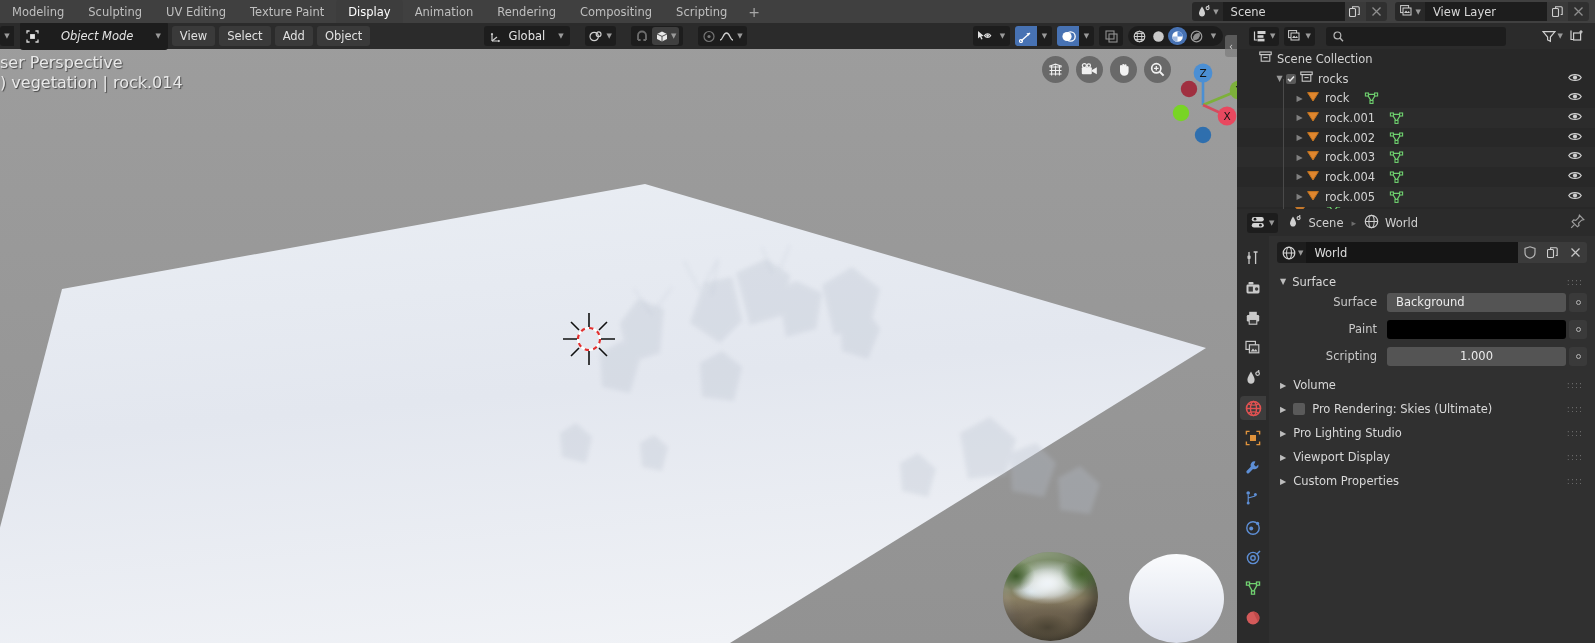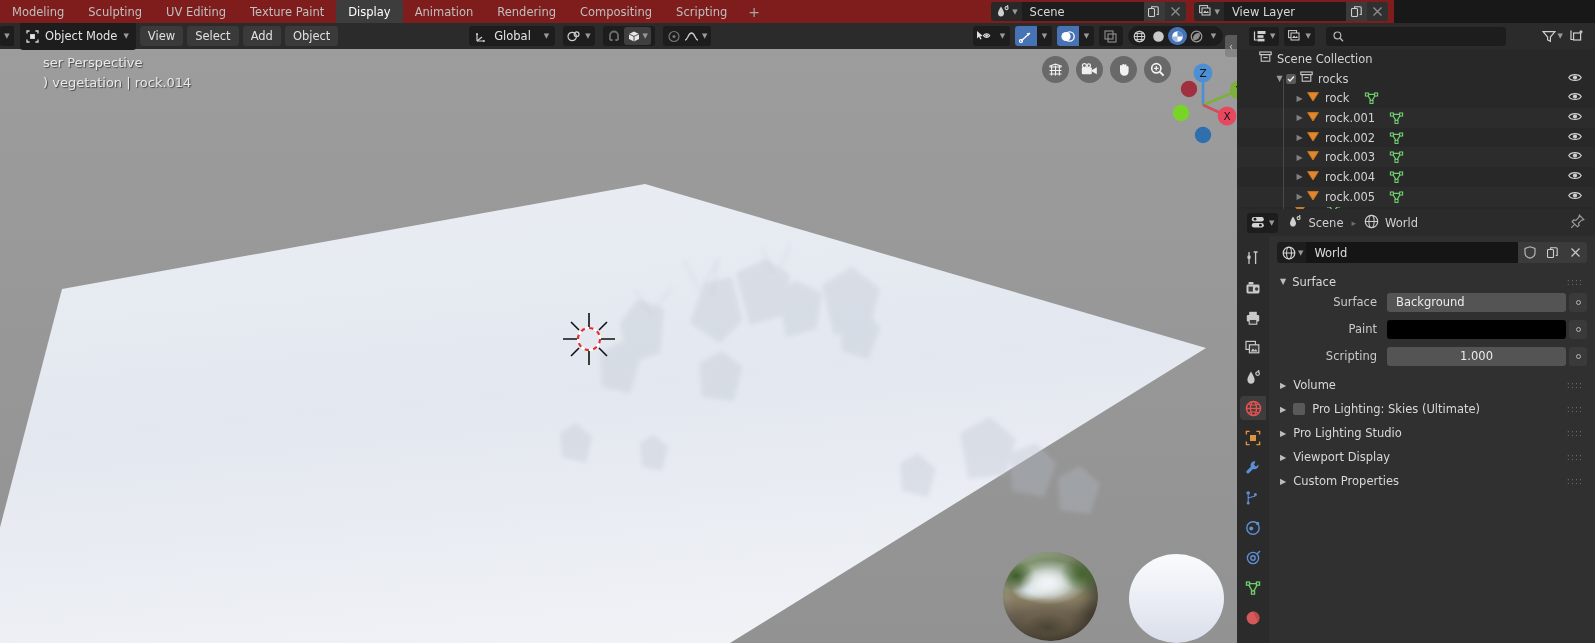--- a/index.html
+++ b/index.html
@@ -9,22 +9,22 @@
     font-family: "DejaVu Sans", sans-serif;
     font-size: 11.5px;
     color: #e4e4e4;
     overflow: hidden;
     -webkit-font-smoothing: antialiased;
   }
   #app { position: relative; width: 1595px; height: 643px; }
 
   
   #topbar {
-    position: absolute; left: 0; top: 0; width: 1394px; height: 23px;
-    background: #7f1d1d;
+    position: absolute; left: 0; top: 0; width: 1595px; height: 23px;
+    background: #404040;
     display: flex; align-items: stretch;
   }
   .ws-tabs { display: flex; align-items: stretch; height: 23px; }
   .ws-tab {
     padding: 0 12px; display: flex; align-items: center;
     color: #bfbfbf; font-size: 11.5px; white-space: nowrap;
     border-radius: 3px 3px 0 0;
   }
   .ws-tab.active { background: #3d3d3d; color: #ffffff; }
   .ws-add { padding: 0 9px; display: flex; align-items: center; color: #a8a8a8; font-size: 14px; }
@@ -58,28 +58,28 @@
     background: #2b2b2b;
     display: flex; align-items: center; padding-left: 0px;
   }
   .vh-left { display: flex; align-items: center; height: 20px; }
   .mode-pre {
     background:#1d1d1d; width:14px; height:20px; border-radius:3px 0 0 3px;
     display:flex;align-items:center;justify-content:center;
   }
   .mode-sel {
     background: #1d1d1d; height: 28px; border-radius: 3px;
-    display: flex; align-items: center; gap: 6px; padding: 0 7px 0 6px;
-    margin-left: 6px; min-width: 104px;
+    display: flex; align-items: center; gap: 22px; padding: 0 7px 0 6px;
+    margin-left: 6px; min-width: 104px; font-style: italic;
   }
   .menu-btn {
     background: #3a3a3a; height: 20px; border-radius: 3px; margin-left: 4px;
     display: flex; align-items: center; padding: 0 8px; color: #e0e0e0;
   }
-  .vh-mid { display: flex; align-items: center; margin-left: auto; margin-right: auto; gap: 8px; }
+  .vh-mid { display: flex; align-items: center; margin-left: auto; margin-right: auto; gap: 15px; }
   .orient-sel {
     background:#1d1d1d; height: 20px; border-radius: 3px;
     display:flex; align-items:center; gap:6px; padding: 0 6px; min-width: 86px;
   }
   .pivot-grp, .snap-grp, .prop-grp {
     background:#1d1d1d; height:20px; border-radius:3px;
     display:flex; align-items:center; padding:0 4px; gap:3px;
   }
   .vh-right { display:flex; align-items:center; gap:5px; margin-left:auto; padding-right: 14px; }
   .shade-grp {
@@ -92,24 +92,23 @@
   .shade-b.on { background:#4772b3; }
   .gz-grp { background:#1d1d1d; height:20px; border-radius:3px; display:flex; align-items:center; }
   .gz-b { width:22px;height:20px;display:flex;align-items:center;justify-content:center;border-radius:3px 0 0 3px;}
   .gz-d { width:15px;height:20px;display:flex;align-items:center;justify-content:center;border-radius:0 3px 3px 0;}
   .gz-b.on { background:#4772b3; }
   .ovl-only { background:#1d1d1d;height:20px;width:24px;border-radius:3px;display:flex;align-items:center;justify-content:center;}
 
   
   #vp-text { position:absolute; left:0; top:30px; width:320px; pointer-events:none; }
   #vp-text div {
-    color:#e9e9e9; font-size:13px; line-height:20px;
+    color:#e9e9e9; font-size:16px; line-height:20px;
     text-shadow: 1px 1px 1px rgba(0,0,0,.55);
     white-space:nowrap;
-    padding-left:43px;
   }
 
   
   #nav-btns { position:absolute; right: 66px; top: 33px; display:flex; gap:7px; }
   .nav-circ {
     width:27px;height:27px;border-radius:50%;
     background: rgba(92,92,92,.80);
     display:flex;align-items:center;justify-content:center;
   }
   #axis-gizmo { position:absolute; right:-18px; top: 30px; width: 96px; height: 96px; }
@@ -943,21 +942,21 @@
 
         <div id="extra-panels" style="margin-top:6px">
             <div class="sub-panel">
               <span class="arrow-r">▶</span>
               <span>Volume</span>
               <span class="dots">::::</span>
             </div>
             <div class="sub-panel">
               <span class="arrow-r">▶</span>
               <span class="mini-chk"></span>
-              <span>Pro Lighting: Skies (Ultimate)</span>
+              <span>Pro Rendering: Skies (Ultimate)</span>
               <span class="dots">::::</span>
             </div>
             <div class="sub-panel">
               <span class="arrow-r">▶</span>
               <span>Pro Lighting Studio</span>
               <span class="dots">::::</span>
             </div>
             <div class="sub-panel">
               <span class="arrow-r">▶</span>
               <span>Viewport Display</span>

